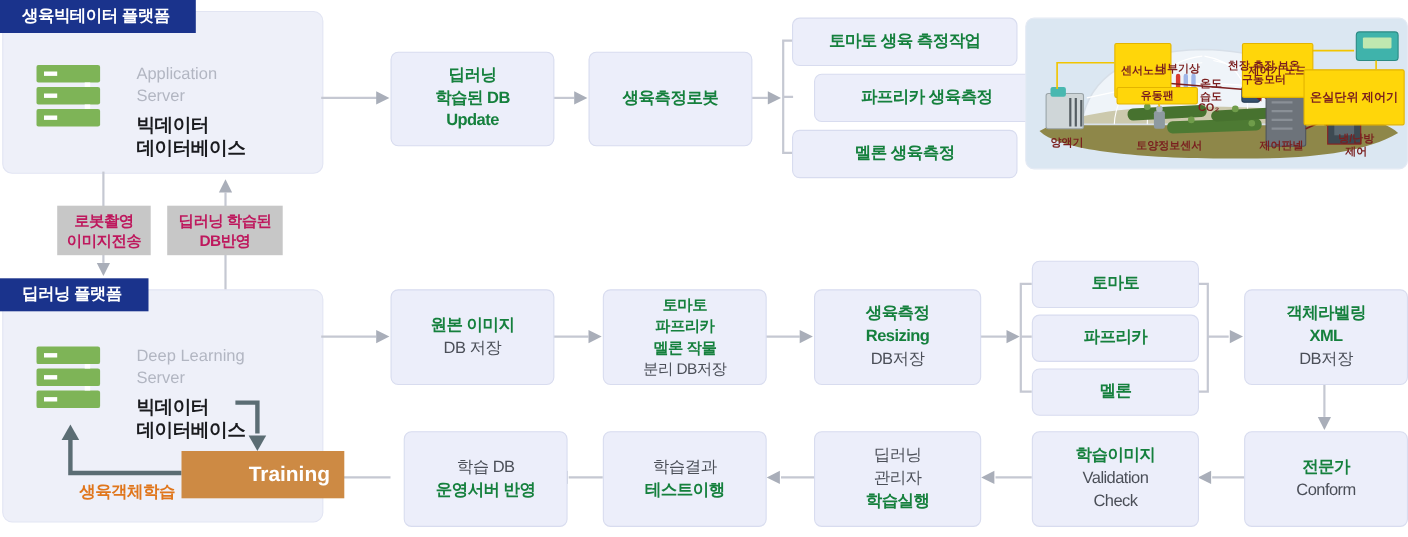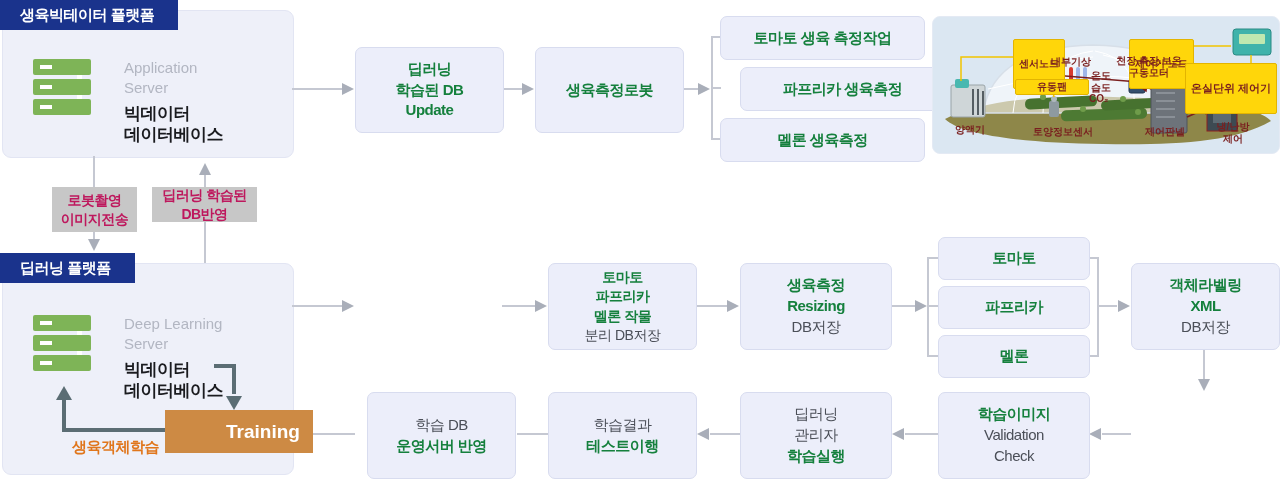--- a/index.html
+++ b/index.html
@@ -151,21 +151,21 @@
     </div>
   </div>
 
   <div class="training">Training</div>
   <div class="caption-orange">생육객체학습</div>
 
   <div class="chip" style="left:52px;top:187px;width:85px;height:45px">
       <span class="ln b">로봇촬영</span>
       <span class="ln b">이미지전송</span>
     </div>
-  <div class="chip" style="left:152px;top:187px;width:105px;height:35px">
+  <div class="chip" style="left:152px;top:187px;width:105px;height:45px">
       <span class="ln b">딥러닝 학습된</span>
       <span class="ln b">DB반영</span>
     </div>
 
   <div class="fbox" style="left:355px;top:47px;width:147px;height:84px">
       <span class="ln b">딥러닝</span>
       <span class="ln b">학습된 DB</span>
       <span class="ln b">Update</span>
     </div>
   <div class="fbox" style="left:535px;top:47px;width:147px;height:84px">
@@ -174,20 +174,24 @@
   <div class="fbox" style="left:720px;top:16px;width:203px;height:42px">
       <span class="ln b">토마토 생육 측정작업</span>
     </div>
   <div class="fbox" style="left:740px;top:67px;width:203px;height:42px">
       <span class="ln b">파프리카 생육측정</span>
     </div>
   <div class="fbox" style="left:720px;top:118px;width:203px;height:42px">
       <span class="ln b">멜론 생육측정</span>
     </div>
 
+  <div class="fbox" style="left:355px;top:263px;width:147px;height:85px">
+      <span class="ln b">원본 이미지</span>
+      <span class="ln">DB 저장</span>
+    </div>
   <div class="fbox" style="left:548px;top:263px;width:147px;height:85px;font-size:14px">
       <span class="ln b">토마토</span>
       <span class="ln b">파프리카</span>
       <span class="ln b">멜론 작물</span>
       <span class="ln">분리 DB저장</span>
     </div>
   <div class="fbox" style="left:740px;top:263px;width:150px;height:85px">
       <span class="ln b">생육측정</span>
       <span class="ln b">Resizing</span>
       <span class="ln">DB저장</span>
@@ -200,20 +204,24 @@
     </div>
   <div class="fbox" style="left:938px;top:335px;width:150px;height:41px">
       <span class="ln b">멜론</span>
     </div>
   <div class="fbox" style="left:1131px;top:263px;width:147px;height:85px">
       <span class="ln b">객체라벨링</span>
       <span class="ln b">XML</span>
       <span class="ln">DB저장</span>
     </div>
 
+  <div class="fbox" style="left:1131px;top:392px;width:147px;height:85px">
+      <span class="ln b">전문가</span>
+      <span class="ln">Conform</span>
+    </div>
   <div class="fbox" style="left:938px;top:392px;width:150px;height:85px">
       <span class="ln b">학습이미지</span>
       <span class="ln">Validation</span>
       <span class="ln">Check</span>
     </div>
   <div class="fbox" style="left:740px;top:392px;width:150px;height:85px">
       <span class="ln">딥러닝</span>
       <span class="ln">관리자</span>
       <span class="ln b">학습실행</span>
     </div>

